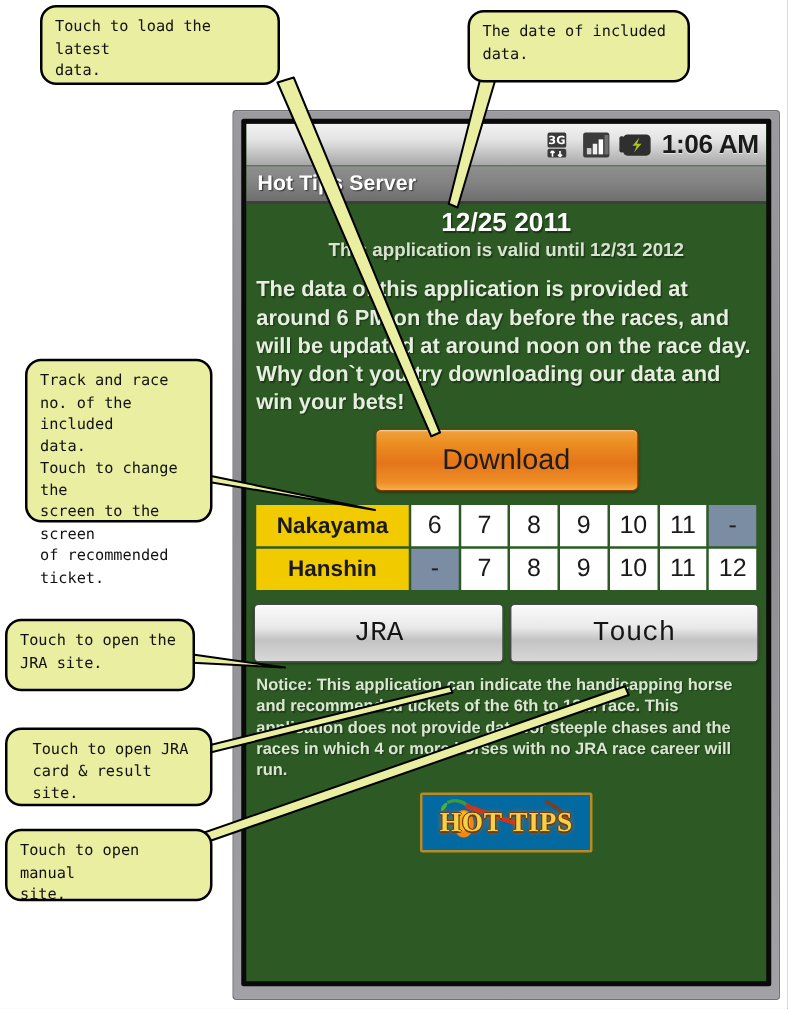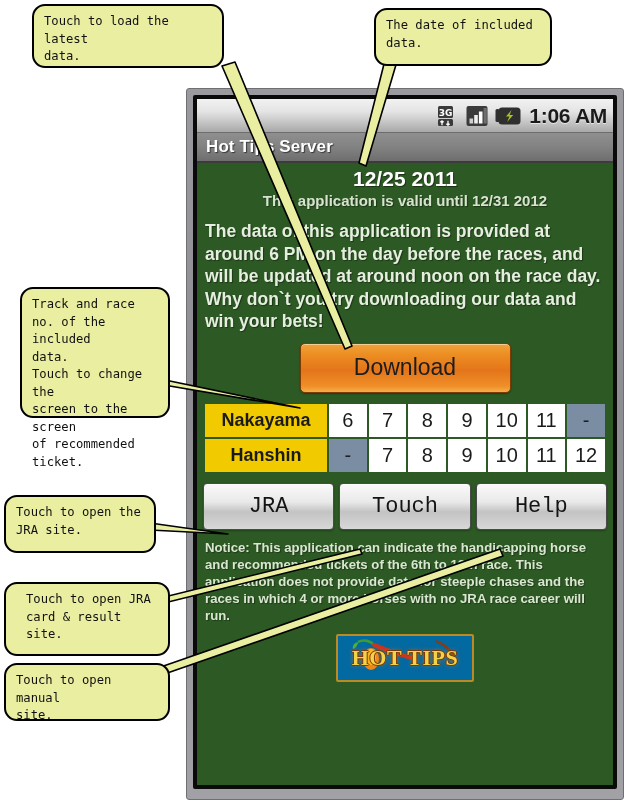--- a/index.html
+++ b/index.html
@@ -337,21 +337,20 @@
                   <td class="race-cell">10</td>
                   <td class="race-cell">11</td>
                   <td class="race-cell">12</td>
                 </tr>
               </tbody>
           </table>
 
           <div id="nav-row">
               <div class="nav-button">JRA</div>
               <div class="nav-button">Touch</div>
-              <div class="nav-button">Help</div>
             </div>
 
           <div id="notice-text">Notice: This application can indicate the handicapping horse and recommended tickets of the 6th to 12th race. This application does not provide data for steeple chases and the races in which 4 or more horses with no JRA race career will run.</div>
 
           <div id="logo-row">
             <div id="hot-tips-logo">
               <svg style="position:absolute;left:0;top:0;z-index:2" width="134" height="44" viewBox="0 0 134 44">
                 <path d="M20 6 C26 3 33 5 36 9" stroke="#3f9c35" stroke-width="2.6" fill="none"></path>
                 <path d="M20 6 C16 7 14 10 15 13 C18 12 20 9 20 6 Z" fill="#4cb03c"></path>
                 <path d="M36 9 C50 14 62 19 74 22" stroke="#c8341f" stroke-width="4" fill="none" stroke-linecap="round"></path>
@@ -393,19 +392,19 @@
 no. of the included
 data.
 Touch to change the
 screen to the screen
 of recommended
 ticket.</div>
 
   <div class="callout" id="callout-jra" style="left:4px;   top:495px; width:152px; height:58px;">Touch to open the
 JRA site.</div>
 
-  <div class="callout" id="callout-result" style="left:4px;   top:582px; width:166px; height:74px;padding-left:20px;">Touch to open JRA
+  <div class="callout" id="callout-result" style="left:4px;   top:582px; width:166px; height:63px;padding-left:20px;">Touch to open JRA
 card &amp; result site.</div>
 
   <div class="callout" id="callout-help" style="left:4px;   top:663px; width:166px; height:58px;">Touch to open manual
 site.</div>
 
 </div>
 
 </body></html>

